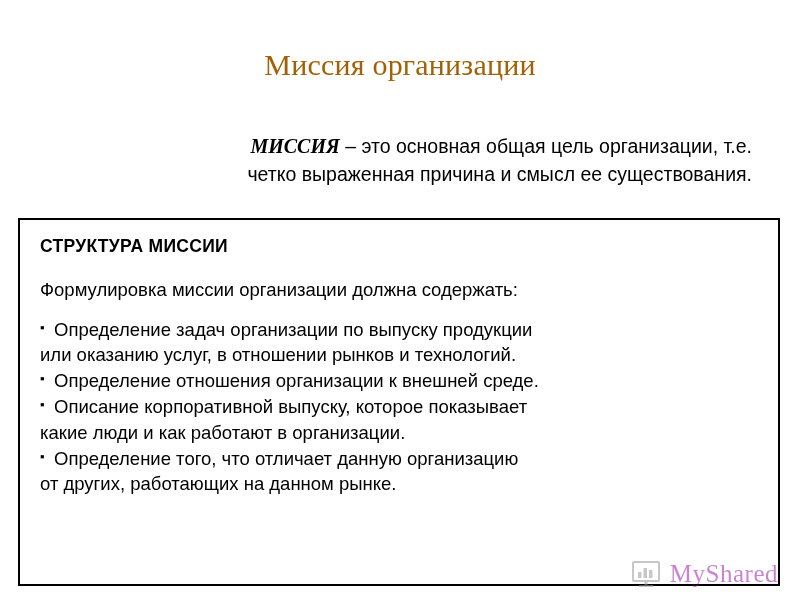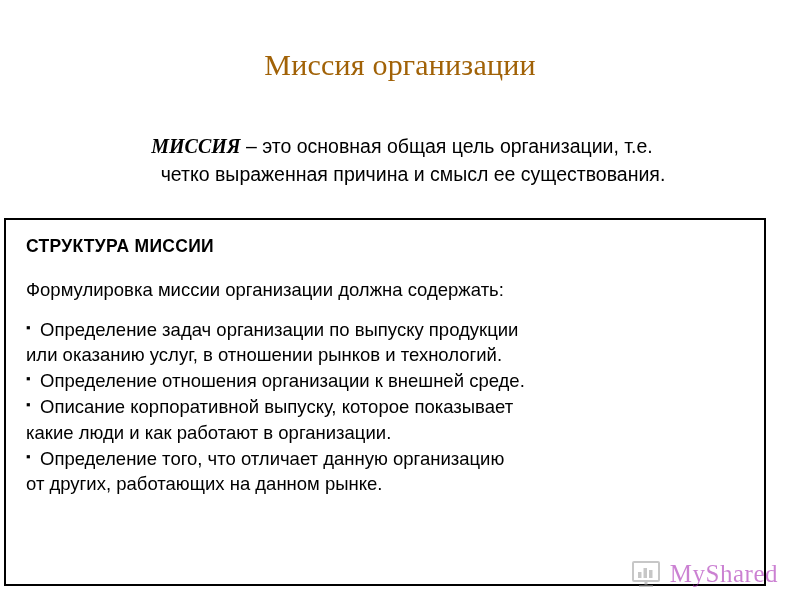--- a/index.html
+++ b/index.html
@@ -34,36 +34,36 @@
     color: #a16207;
   }
 
   .lead {
     position: absolute;
     top: 132px;
     left: 52px;
     width: 700px;
     font-size: 19.5px;
     line-height: 1.42;
-    text-align: center;
+    text-align: right;
   }
   .lead .term {
     font-weight: bold;
     font-style: italic;
     font-family: "Liberation Serif", serif;
     font-size: 20px;
   }
   .lead .lead-line-2 {
     display: block;
     margin-left: 22px;
   }
 
   .box {
     position: absolute;
-    left: 4px;
+    left: 18px;
     top: 218px;
     width: 762px;
     height: 368px;
     border: 2px solid #000;
     box-sizing: border-box;
     background: #fff;
   }
 
   .box-inner {
     padding: 16px 20px 0 20px;

